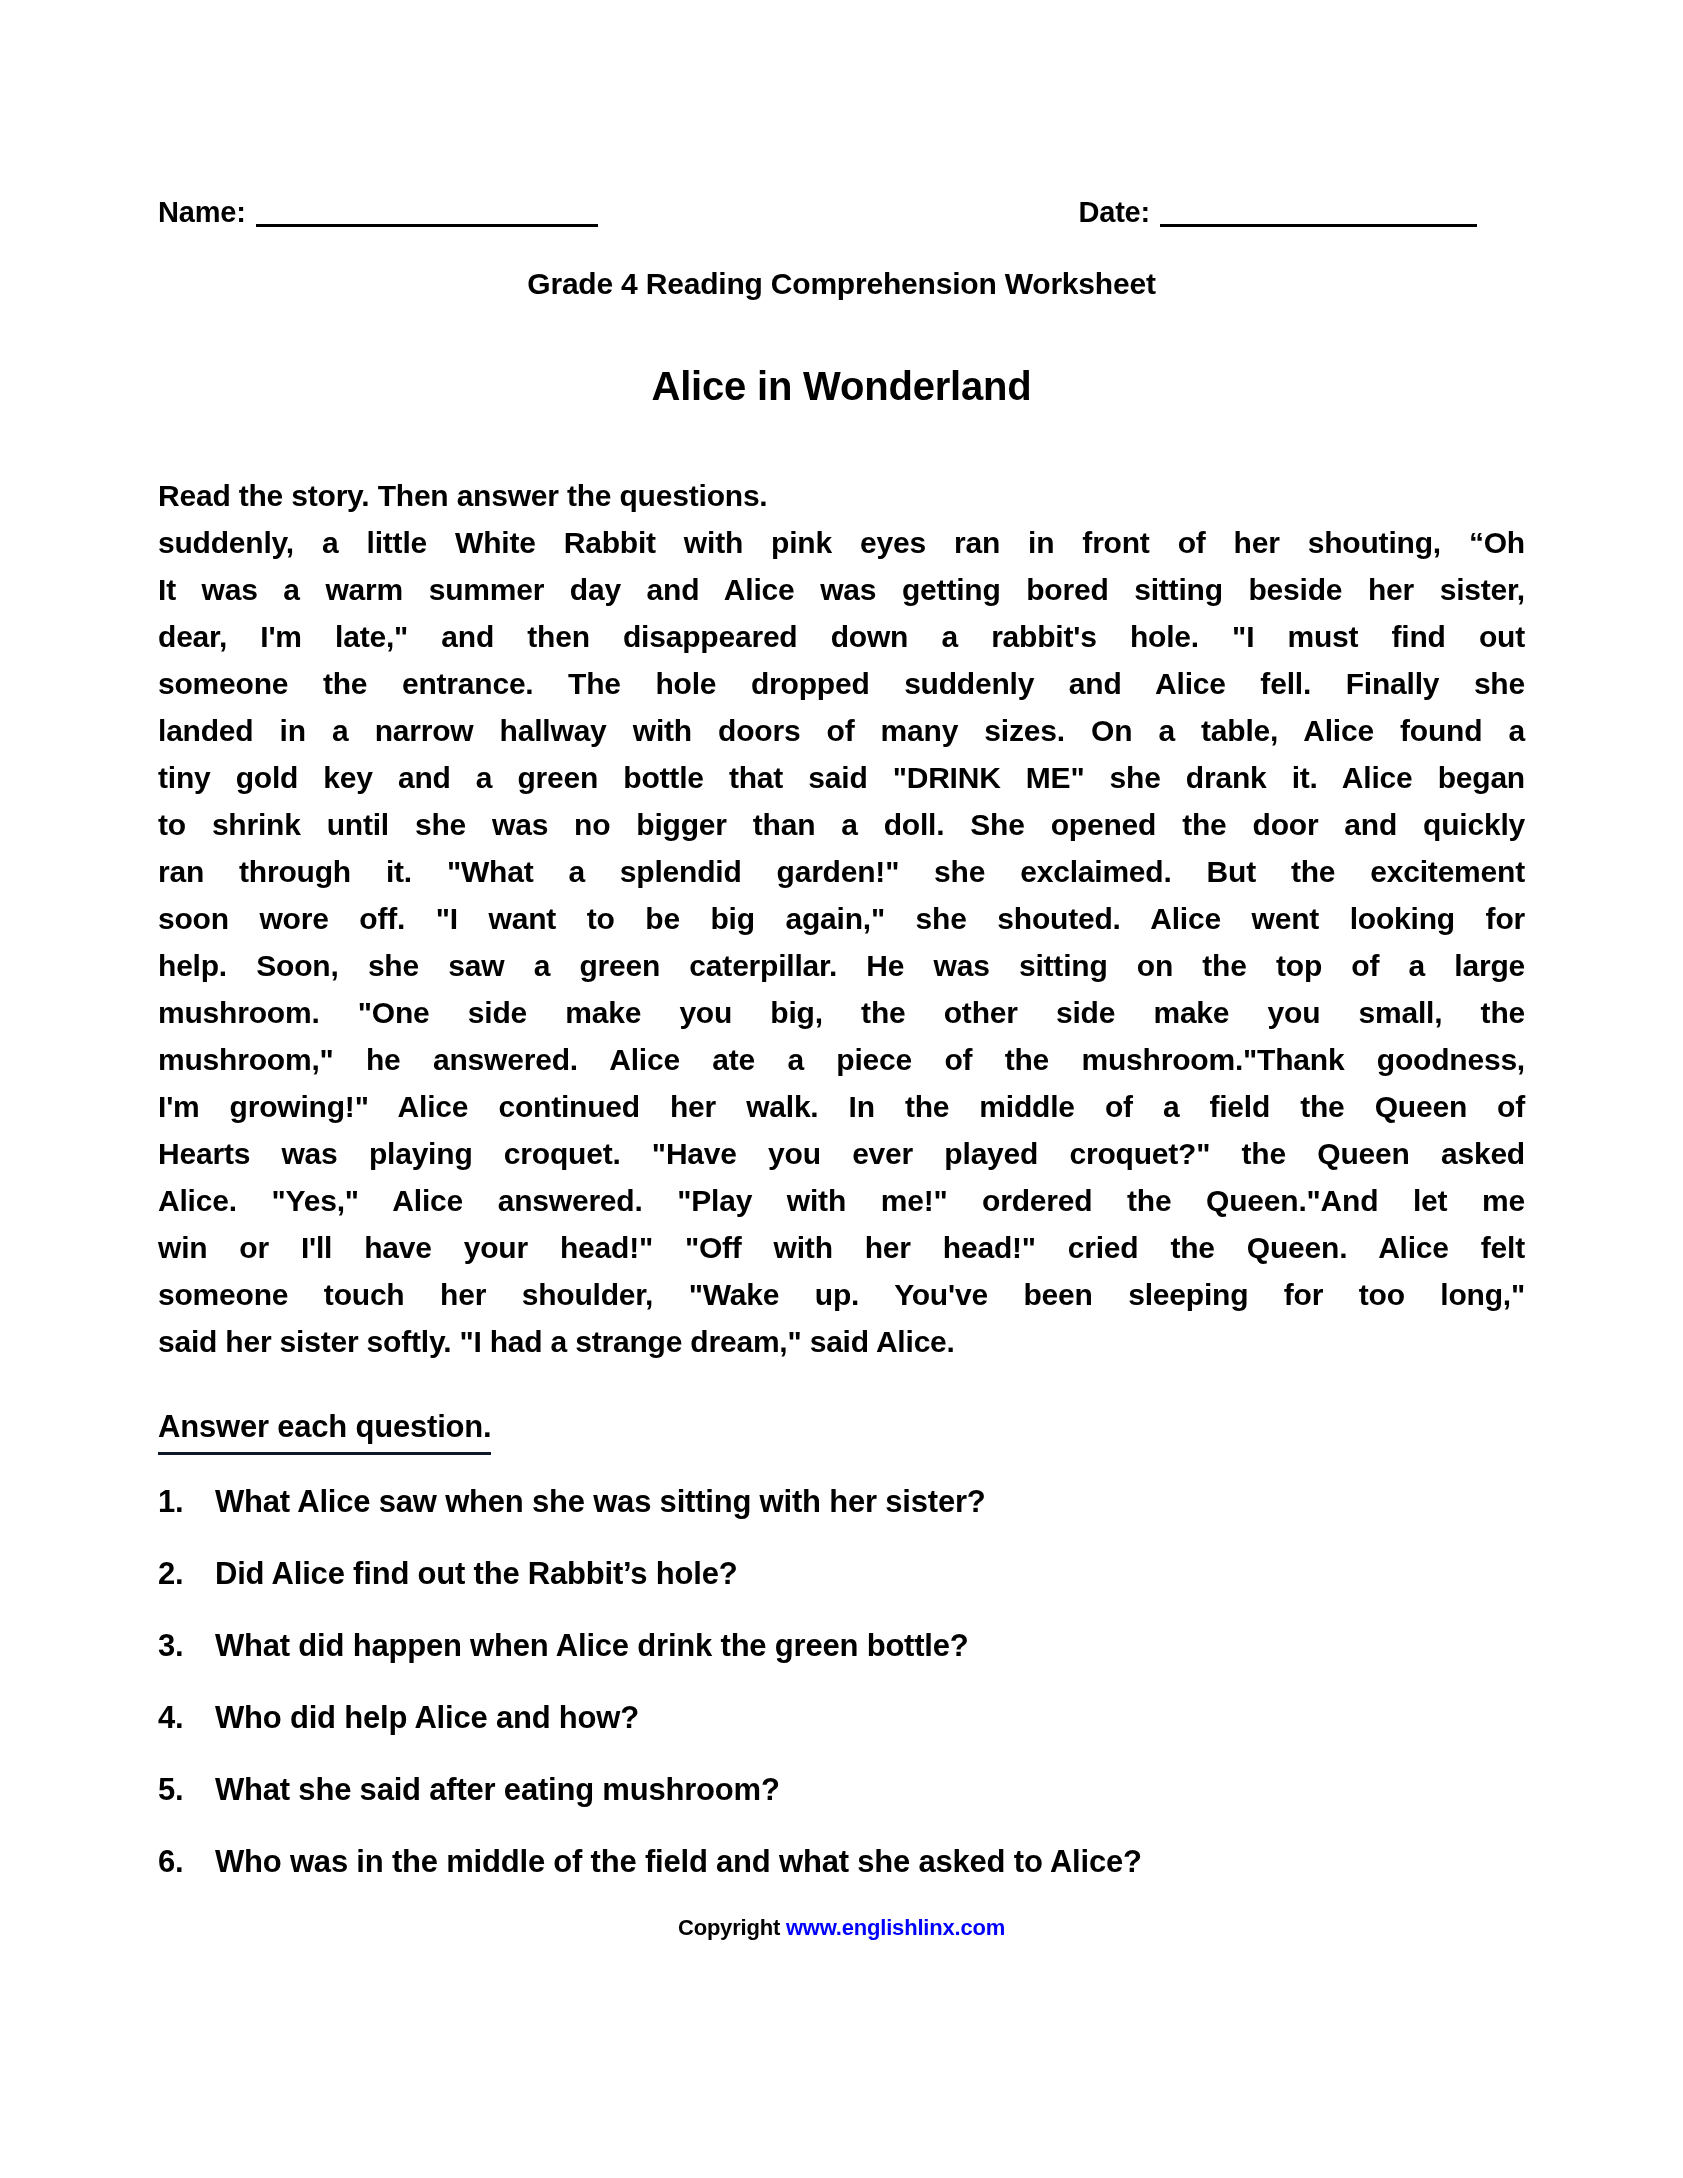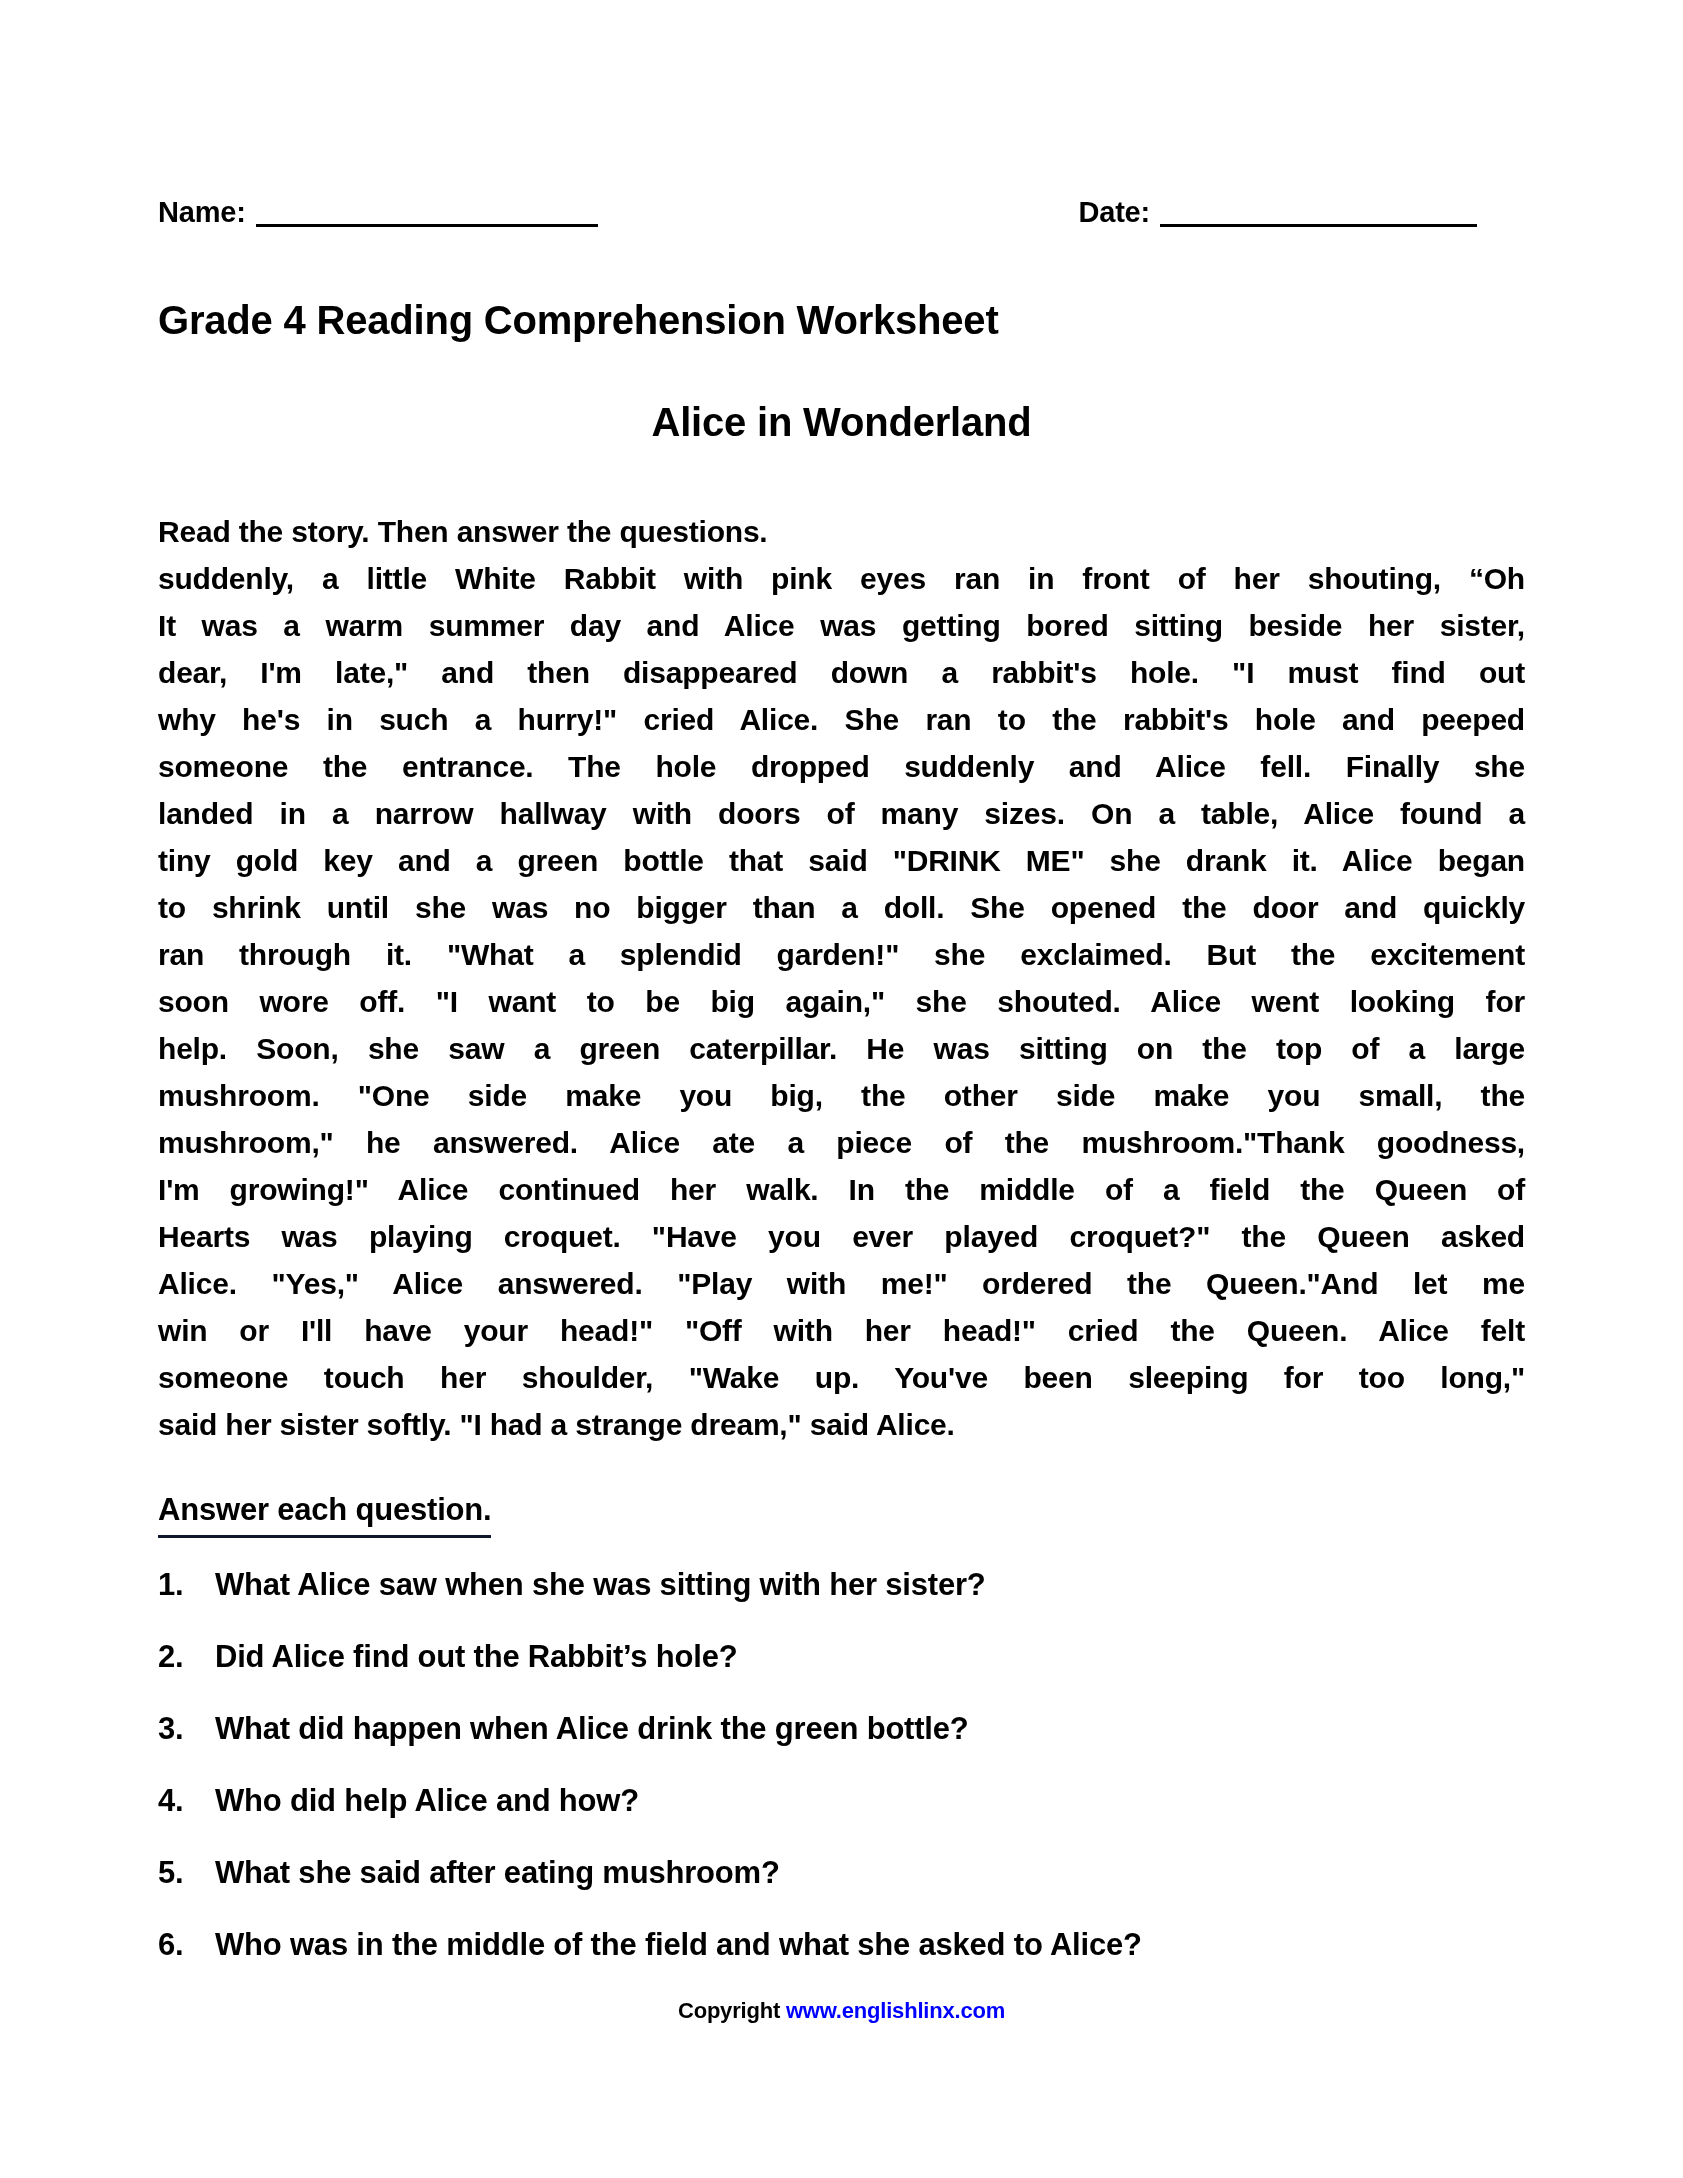--- a/index.html
+++ b/index.html
@@ -33,24 +33,24 @@
     height: 8px;
     margin-left: 10px;
     position: relative;
     top: 5px;
   }
   .blank-name { width: 342px; }
   .blank-date { width: 317px; }
 
   
   .title {
-    text-align: left;
-    font-size: 40px;
+    text-align: center;
+    font-size: 30px;
     line-height: 48px;
-    margin-top: 66px;
+    margin-top: 30px;
   }
   .subtitle {
     text-align: center;
     font-size: 40px;
     line-height: 46px;
     margin-top: 55px;
   }
 
   
   .intro {
@@ -123,21 +123,20 @@
   <p class="intro">Read the story. Then answer the questions.</p>
 
   <div class="story">
 
       <div class="story-line">suddenly, a little White Rabbit with pink eyes ran in front of her shouting, “Oh</div>
 
       <div class="story-line">It was a warm summer day and Alice was getting bored sitting beside her sister,</div>
 
       <div class="story-line">dear, I'm late," and then disappeared down a rabbit's hole. "I must find out</div>
 
-      <div class="story-line">why he's in such a hurry!" cried Alice. She ran to the rabbit's hole and peeped</div>
 
       <div class="story-line">someone the entrance. The hole dropped suddenly and Alice fell. Finally she</div>
 
       <div class="story-line">landed in a narrow hallway with doors of many sizes. On a table, Alice found a</div>
 
       <div class="story-line">tiny gold key and a green bottle that said "DRINK ME" she drank it. Alice began</div>
 
       <div class="story-line">to shrink until she was no bigger than a doll. She opened the door and quickly</div>
 
       <div class="story-line">ran through it. "What a splendid garden!" she exclaimed.  But the excitement</div>

